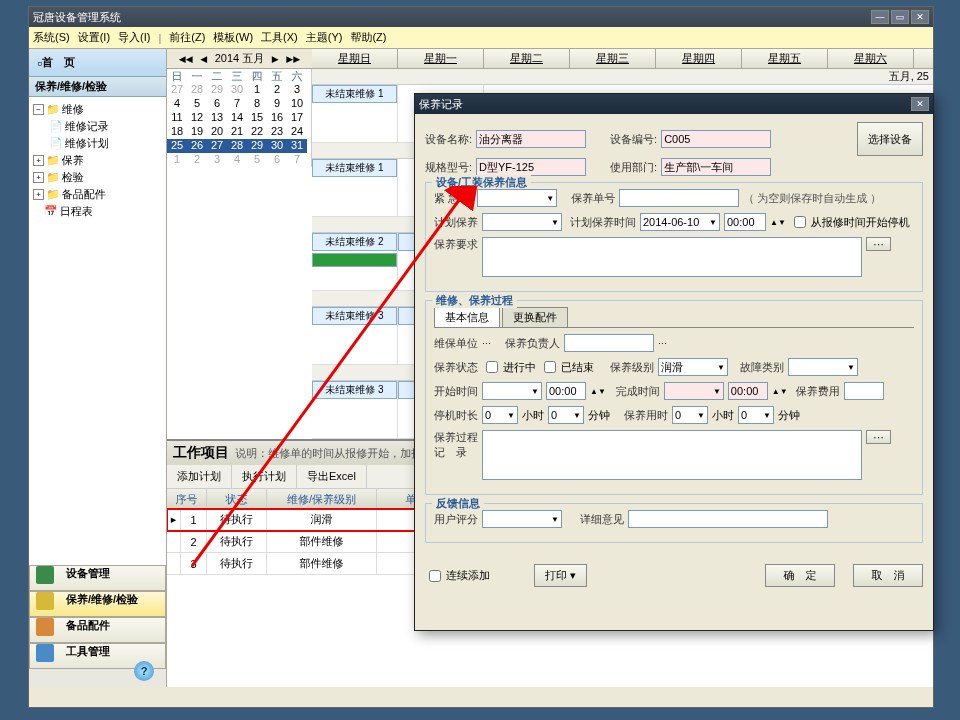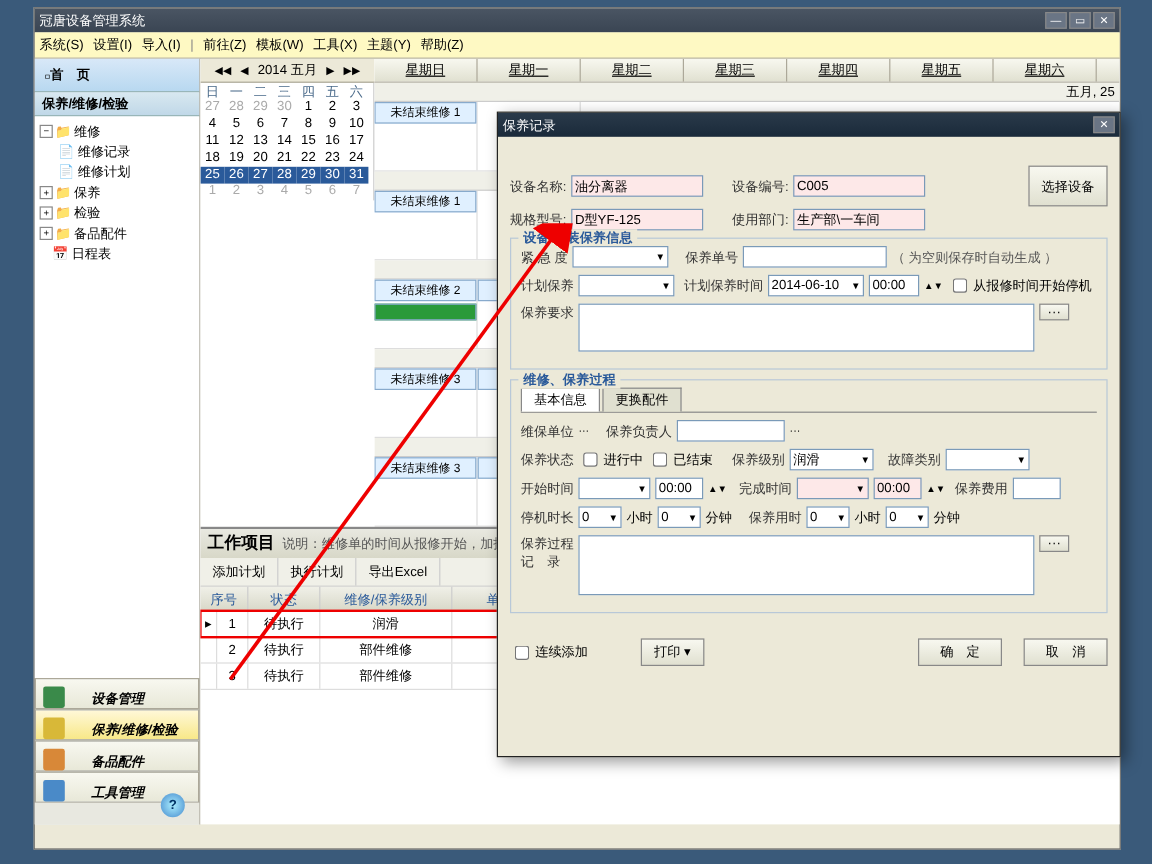--- a/index.html
+++ b/index.html
@@ -14,21 +14,21 @@
 .content-row { display: flex; height: calc(100% - 62px); }
 .left-panel { width: 138px; background: #e8f0f8; border-right: 1px solid #aca899; display: flex; flex-direction: column; }
 .home-btn { background: linear-gradient(to bottom, #d8e8f8, #b8d8f0); height: 28px; display: flex; align-items: center; padding: 0 8px; font-size: 14px; font-weight: bold; border-bottom: 1px solid #8aa; }
 .tree-header { background: linear-gradient(to bottom, #d8e8f0, #c0d8e8); height: 20px; display: flex; align-items: center; padding: 0 6px; font-weight: bold; border-bottom: 1px solid #8aa; }
 .tree { background: #fff; flex: 1; padding: 4px; overflow: auto; }
 .tree-node { display: flex; align-items: center; gap: 2px; padding: 1px 0; }
 .tree-node.level1 { padding-left: 0; }
 .tree-node.level2 { padding-left: 16px; }
 .tree-expand { width: 11px; height: 11px; border: 1px solid #888; display: inline-flex; align-items: center; justify-content: center; font-size: 8px; cursor: pointer; background: #fff; }
 .nav-buttons { margin-top: auto; }
-.nav-btn { background: linear-gradient(to bottom, #f8f8f0, #e8e8d8); border: 1px solid #aca899; height: 26px; display: flex; align-items: flex-end; padding: 0 6px; gap: 22px; cursor: pointer; font-weight: bold; font-style: italic; }
+.nav-btn { background: linear-gradient(to bottom, #f8f8f0, #e8e8d8); border: 1px solid #aca899; height: 26px; display: flex; align-items: flex-start; padding: 0 6px; gap: 12px; cursor: pointer; font-weight: bold; }
 .nav-btn.active { background: linear-gradient(to bottom, #fff8d8, #f8e888); }
 .nav-icon { width: 18px; height: 18px; display: inline-block; background: #4a8; border-radius: 2px; }
 .center-panel { flex: 1; background: #fff; display: flex; flex-direction: column; overflow: hidden; }
 .cal-header { height: 20px; background: #ece9d8; display: flex; align-items: center; padding: 0 4px; justify-content: center; gap: 4px; border-bottom: 1px solid #aca899; }
 .cal-nav { width: 14px; height: 14px; cursor: pointer; font-size: 9px; display: inline-flex; align-items: center; justify-content: center; }
 .mini-cal { width: 145px; border-right: 1px solid #ccc; font-size: 10px; }
 .mini-cal-row { display: flex; }
 .mini-cal-cell { width: 20px; height: 14px; text-align: center; }
 .mini-cal-cell.header { color: #4a6a8a; }
 .mini-cal-cell.out { color: #aaa; }
@@ -52,21 +52,21 @@
 .work-row { display: flex; height: 22px; border-bottom: 1px solid #ddd; }
 .work-row.highlight { outline: 2px solid #e00; outline-offset: -1px; }
 .work-td { border-right: 1px solid #ddd; display: flex; align-items: center; justify-content: center; }
 .status-bar { height: 20px; background: #ece9d8; border-top: 1px solid #aca899; display: flex; align-items: center; padding: 0 8px; justify-content: space-between; }
 .version { color: #c00; }
 .company { color: #000; }
 
 
 .dialog { left: 414px; top: 93px; width: 520px; height: 538px; z-index: 10; background: #ece9d8; border: 1px solid #222; box-shadow: 4px 4px 12px rgba(0,0,0,0.4); }
 .dialog .title-bar { background: linear-gradient(to bottom, #2a3a4a, #1a2a3a); }
-.dialog-body { padding: 24px 10px; height: calc(100% - 20px); overflow: hidden; }
+.dialog-body { padding: 8px 10px; height: calc(100% - 20px); overflow: hidden; }
 .form-row { display: flex; align-items: center; gap: 4px; margin-bottom: 6px; }
 .form-label { color: #333; white-space: nowrap; }
 .form-input { border: 1px solid #7a9ab8; background: #fff; height: 18px; padding: 0 2px; }
 .form-input.ro { background: #fde8e8; }
 .form-btn { background: linear-gradient(to bottom, #f8f8f0, #e0e0d0); border: 1px solid #888; padding: 3px 10px; cursor: pointer; }
 .groupbox { border: 1px solid #b8c8d8; padding: 6px 8px 8px; margin-bottom: 8px; position: relative; }
 .groupbox-title { position: absolute; top: -8px; left: 6px; background: #ece9d8; padding: 0 4px; color: #2a5a9a; font-weight: bold; }
 .dropdown { border: 1px solid #7a9ab8; background: #fff; height: 18px; display: inline-flex; align-items: center; position: relative; }
 .dropdown::after { content: "▼"; font-size: 8px; position: absolute; right: 2px; }
 .tabs { display: flex; border-bottom: 1px solid #888; margin-bottom: 6px; }
@@ -436,20 +436,29 @@
         <span>分钟</span>
       </div>
       <div class="form-row" style="align-items:flex-start">
         <span class="form-label" style="white-space:pre">保养过程
 记　录</span>
         <textarea class="form-input" style="width: 380px; height: 50px;"></textarea>
         <button class="form-btn" style="padding:0 6px">···</button>
       </div>
     </div>
 
+    <div class="groupbox">
+      <div class="groupbox-title">反馈信息</div>
+      <div class="form-row">
+        <span class="form-label">用户评分</span>
+        <div class="dropdown" style="width:80px"></div>
+        <span class="form-label" style="margin-left:14px">详细意见</span>
+        <input class="form-input" style="width: 200px;">
+      </div>
+    </div>
 
     <div class="form-row" style="margin-top:21px">
       <label class="checkbox">
           <input type="checkbox" style="">
           <span>连续添加</span>
         </label>
       <button class="form-btn" style="margin-left:40px"><span>打印</span> ▾</button>
       <button class="form-btn" style="margin-left:auto;width:70px">确　定</button>
       <button class="form-btn" style="width:70px;margin-left:14px">取　消</button>
     </div>

